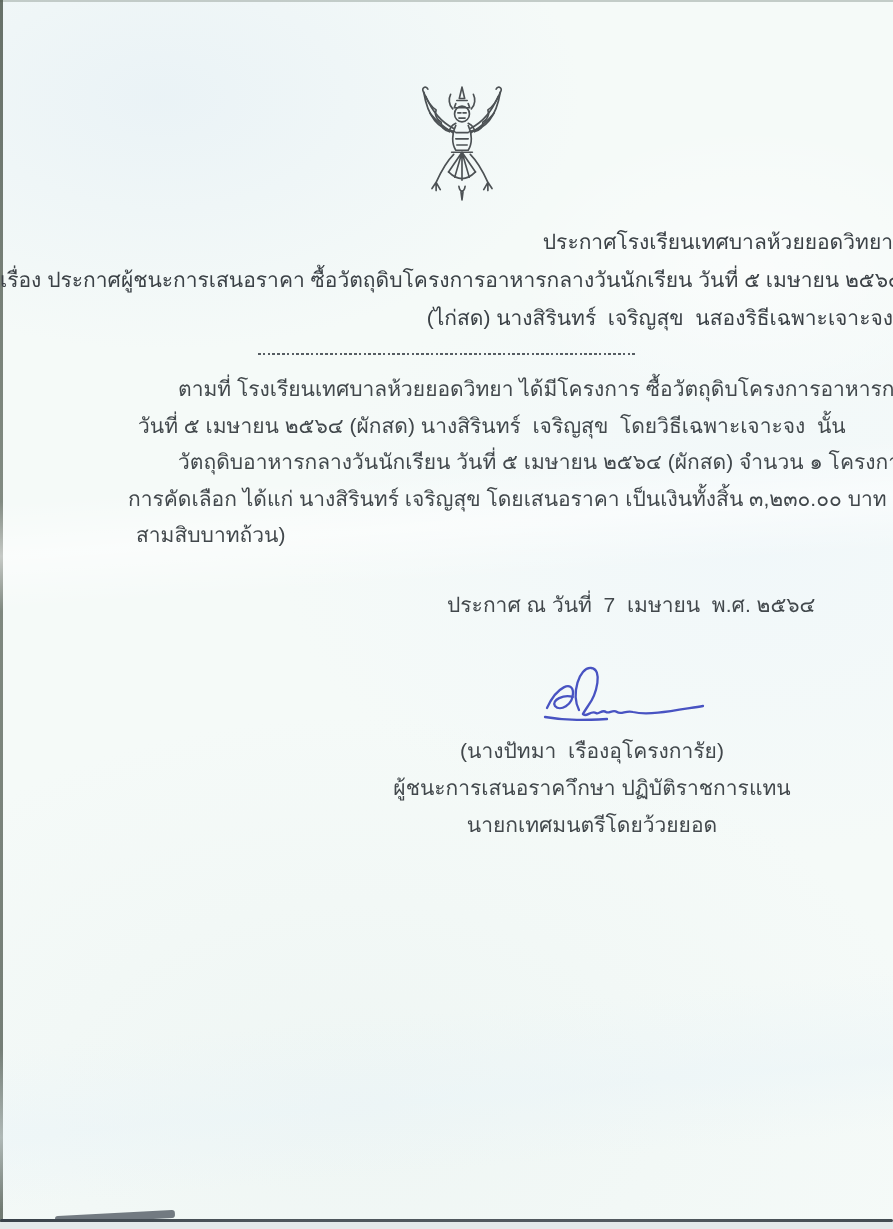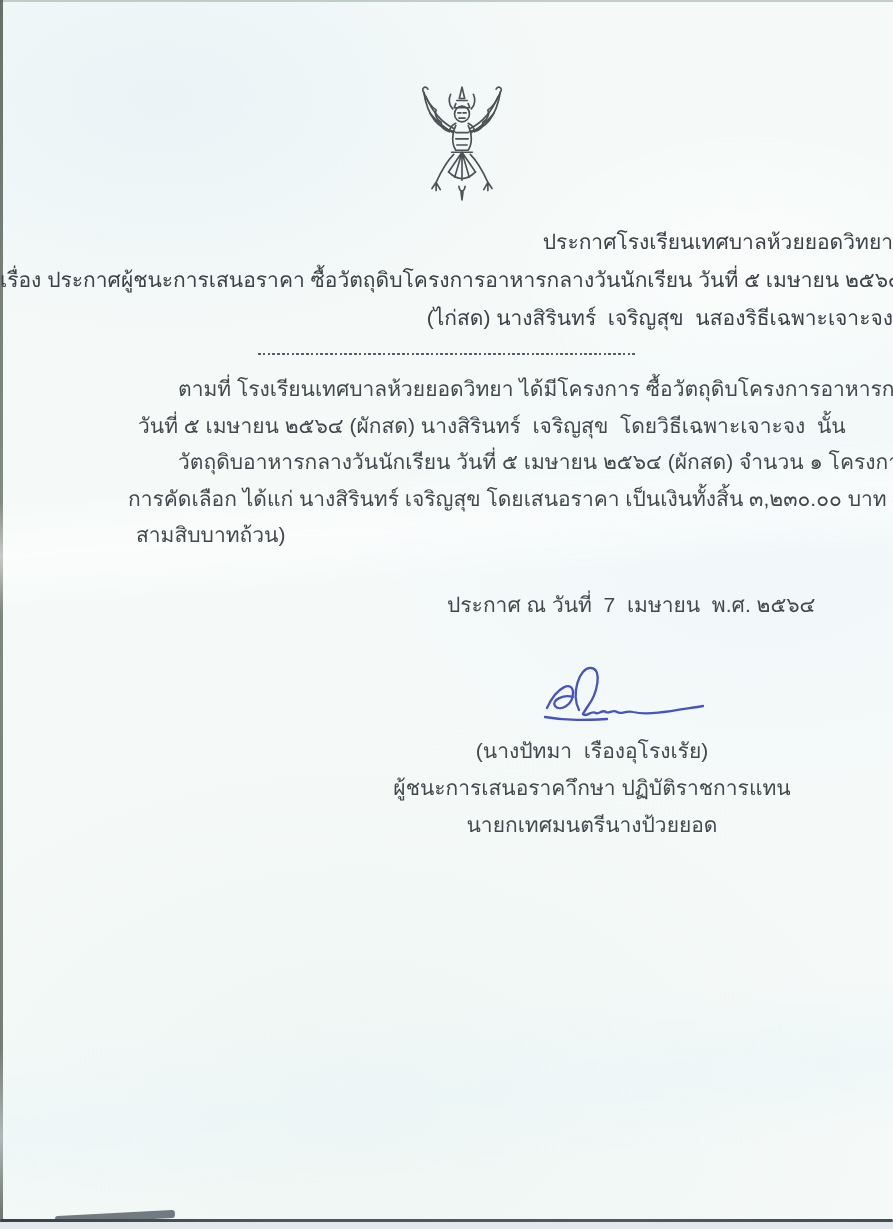--- a/index.html
+++ b/index.html
@@ -102,19 +102,19 @@
 
 <div class="abs" style="left:543px;top:660px;width:168px;height:72px;">
   <svg width="168" height="72" viewBox="0 0 168 72" fill="none" stroke="#4853c2" stroke-width="2.3" stroke-linecap="round" stroke-linejoin="round">
     <path d="M4 48 C14 26 30 20 30 33 C30 45 17 52 12 46 C8 40 21 34 30 37"></path>
     <path d="M36 50 C28 34 36 7 48 8 C60 9 54 34 45 46 C43 49 41 52 40 54"></path>
     <path d="M40 54 C43 58 48 50 53 53 C56 55 59 49 63 52 C66 54 70 49 74 52 C78 55 83 50 90 52 C106 56 134 50 160 46"></path>
     <path d="M2 57 C24 61 44 60 64 59"></path>
   </svg>
 </div>
 
-<div class="abs txt sigcenter" style="left:592px;top:736px;">(นางปัทมา  เรืองอุโรงเรัย)</div>
+<div class="abs txt sigcenter" style="left:592px;top:736px;">(นางปัทมา  เรืองอุโครงการัย)</div>
 <div class="abs txt sigcenter" style="left:592px;top:773px;">ผู้ชนะการเสนอราคาึกษา ปฏิบัติราชการแทน</div>
-<div class="abs txt sigcenter" style="left:592px;top:810px;">นายกเทศมนตรีนางป้วยยอด</div>
+<div class="abs txt sigcenter" style="left:592px;top:810px;">นายกเทศมนตรีโดยว้วยยอด</div>
 
 <div class="abs corner-kink"></div>
 <div class="abs bottom-line"></div>
 <div class="abs bottom-under"></div>
 
 </body></html>

